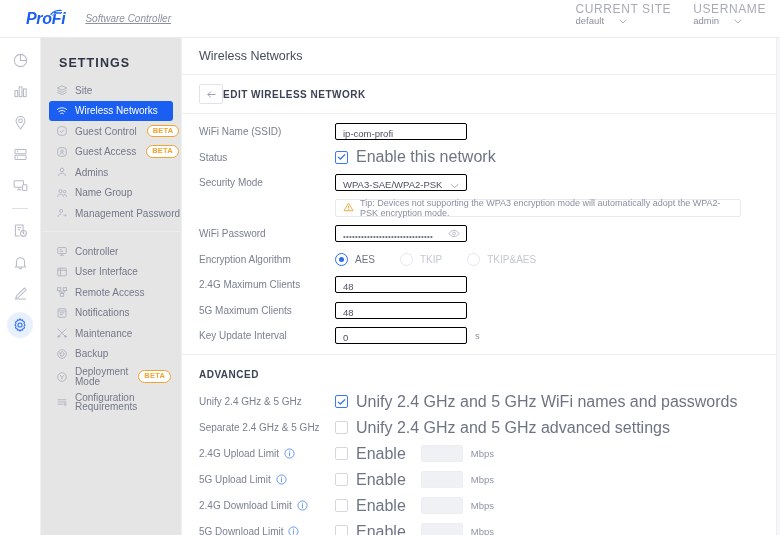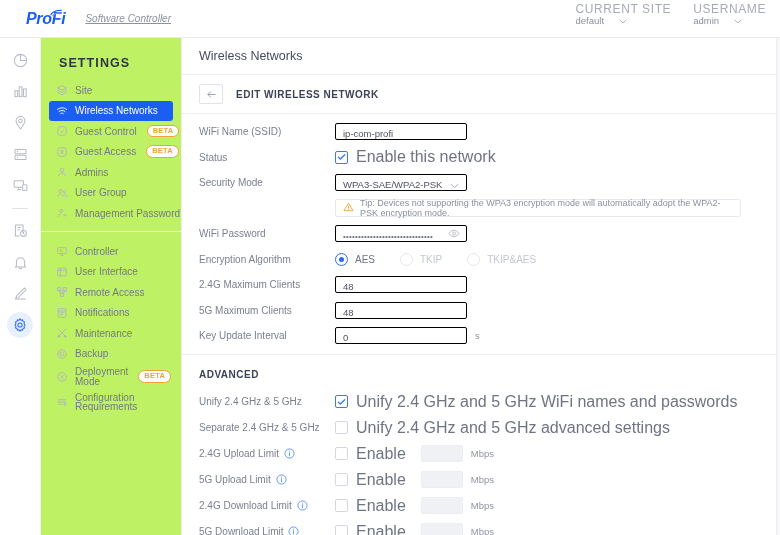--- a/index.html
+++ b/index.html
@@ -27,21 +27,21 @@
 
   
   .rail{width:40px;flex:0 0 40px;background:#fff;border-right:1px solid #eeeff3;
         display:flex;flex-direction:column;align-items:center;padding-top:9px;}
   .rail-item{width:26px;height:26px;margin-bottom:5.4px;display:flex;align-items:center;
              justify-content:center;color:#b6bac6;border-radius:50%;}
   .rail-item.active{background:#e9f0fd;color:#2b6ef0;}
   .rail-sep{width:16px;height:1px;background:#dfe1e8;margin:4px 0 9px 0;}
 
   
-  .sidebar{width:140px;flex:0 0 140px;background:#bef264;border-right:1px solid #eeeff3;
+  .sidebar{width:140px;flex:0 0 140px;background:#e5e5e5;border-right:1px solid #eeeff3;
            padding-top:0;overflow:hidden;}
   .sb-title{font-size:12.5px;font-weight:bold;letter-spacing:1.1px;color:#2f3545;
             padding:18px 0 0 18px;height:35px;box-sizing:border-box;}
   .sb-group{padding:7px 8px 0 8px;}
   .sb-group.second{border-top:1px solid #ededf1;margin-top:8px;padding-top:9px;}
   .sb-item{display:flex;align-items:center;height:20px;padding:0 6px;border-radius:3px;
            margin-bottom:0.5px;color:#74788a;font-size:10px;position:relative;}
   .sb-item .ic{width:13px;height:13px;display:flex;align-items:center;justify-content:center;
                margin-right:7px;color:#adb1bf;flex:0 0 13px;}
   .sb-item.active{background:#1a5ff2;color:#fff;}
@@ -56,21 +56,21 @@
   
   .content{flex:1;min-width:0;background:#fff;display:flex;flex-direction:column;
            border-right:1px solid #eceef2;}
   .rightstrip{width:3px;flex:0 0 3px;background:#f7f7f9;}
   .page-title{height:37px;flex:0 0 37px;line-height:37px;padding-left:17px;
               font-size:12.5px;color:#474c5c;border-bottom:1px solid #eceef2;box-sizing:border-box;}
   .edit-bar{height:39px;flex:0 0 39px;display:flex;align-items:center;padding-left:17px;
             border-bottom:1px solid #eceef2;box-sizing:border-box;}
   .back-btn{width:22px;height:18px;border:1px solid #e0e2e9;border-radius:2px;display:flex;
             align-items:center;justify-content:center;color:#9aa0b0;background:#fff;}
-  .edit-title{margin-left:13px;font-size:10px;font-weight:bold;letter-spacing:0.5px;color:#3d4254;}
+  .edit-title{font-size:10px;font-weight:bold;letter-spacing:0.5px;color:#3d4254;}
 
   .scroll{flex:1;min-height:0;overflow:hidden;position:relative;}
 
   .row{height:25.5px;display:flex;align-items:center;padding-left:17px;box-sizing:border-box;}
   .row.adv{height:26px;}
   .lbl{width:136px;flex:0 0 136px;font-size:10px;color:#7b8090;display:flex;align-items:center;gap:5px;}
   .ctrl{display:flex;align-items:center;}
 
   .inp{width:132px;height:17px;border:1px solid #000000;border-radius:2px;background:#fff;
        font-size:9.5px;color:#4d5160;display:flex;align-items:flex-end;padding:0 7px;
@@ -282,21 +282,21 @@
 
         <div class="sb-item">
           <span class="ic">
             <svg width="12" height="12" viewBox="0 0 14 14" fill="none" stroke="currentColor" stroke-width="1">
                 <circle cx="5.2" cy="4.8" r="1.8"></circle>
                 <path d="M1.8 11.4c0-1.9 1.5-3 3.4-3s3.4 1.1 3.4 3"></path>
                 <circle cx="10" cy="5.4" r="1.4"></circle>
                 <path d="M9 8.7c1.8-.2 3.2.8 3.2 2.7"></path>
               </svg>
           </span>
-          <span class="sb-label">User Group</span>
+          <span class="sb-label">Name Group</span>
         </div>
 
         <div class="sb-item">
           <span class="ic">
             <svg width="12" height="12" viewBox="0 0 14 14" fill="none" stroke="currentColor" stroke-width="1">
                 <circle cx="6" cy="4.6" r="1.8"></circle>
                 <path d="M2.3 11.6c0-2 1.6-3.2 3.7-3.2"></path>
                 <path d="M8.6 9.4h3.8M11 9.4v1.6"></path>
               </svg>
           </span>

